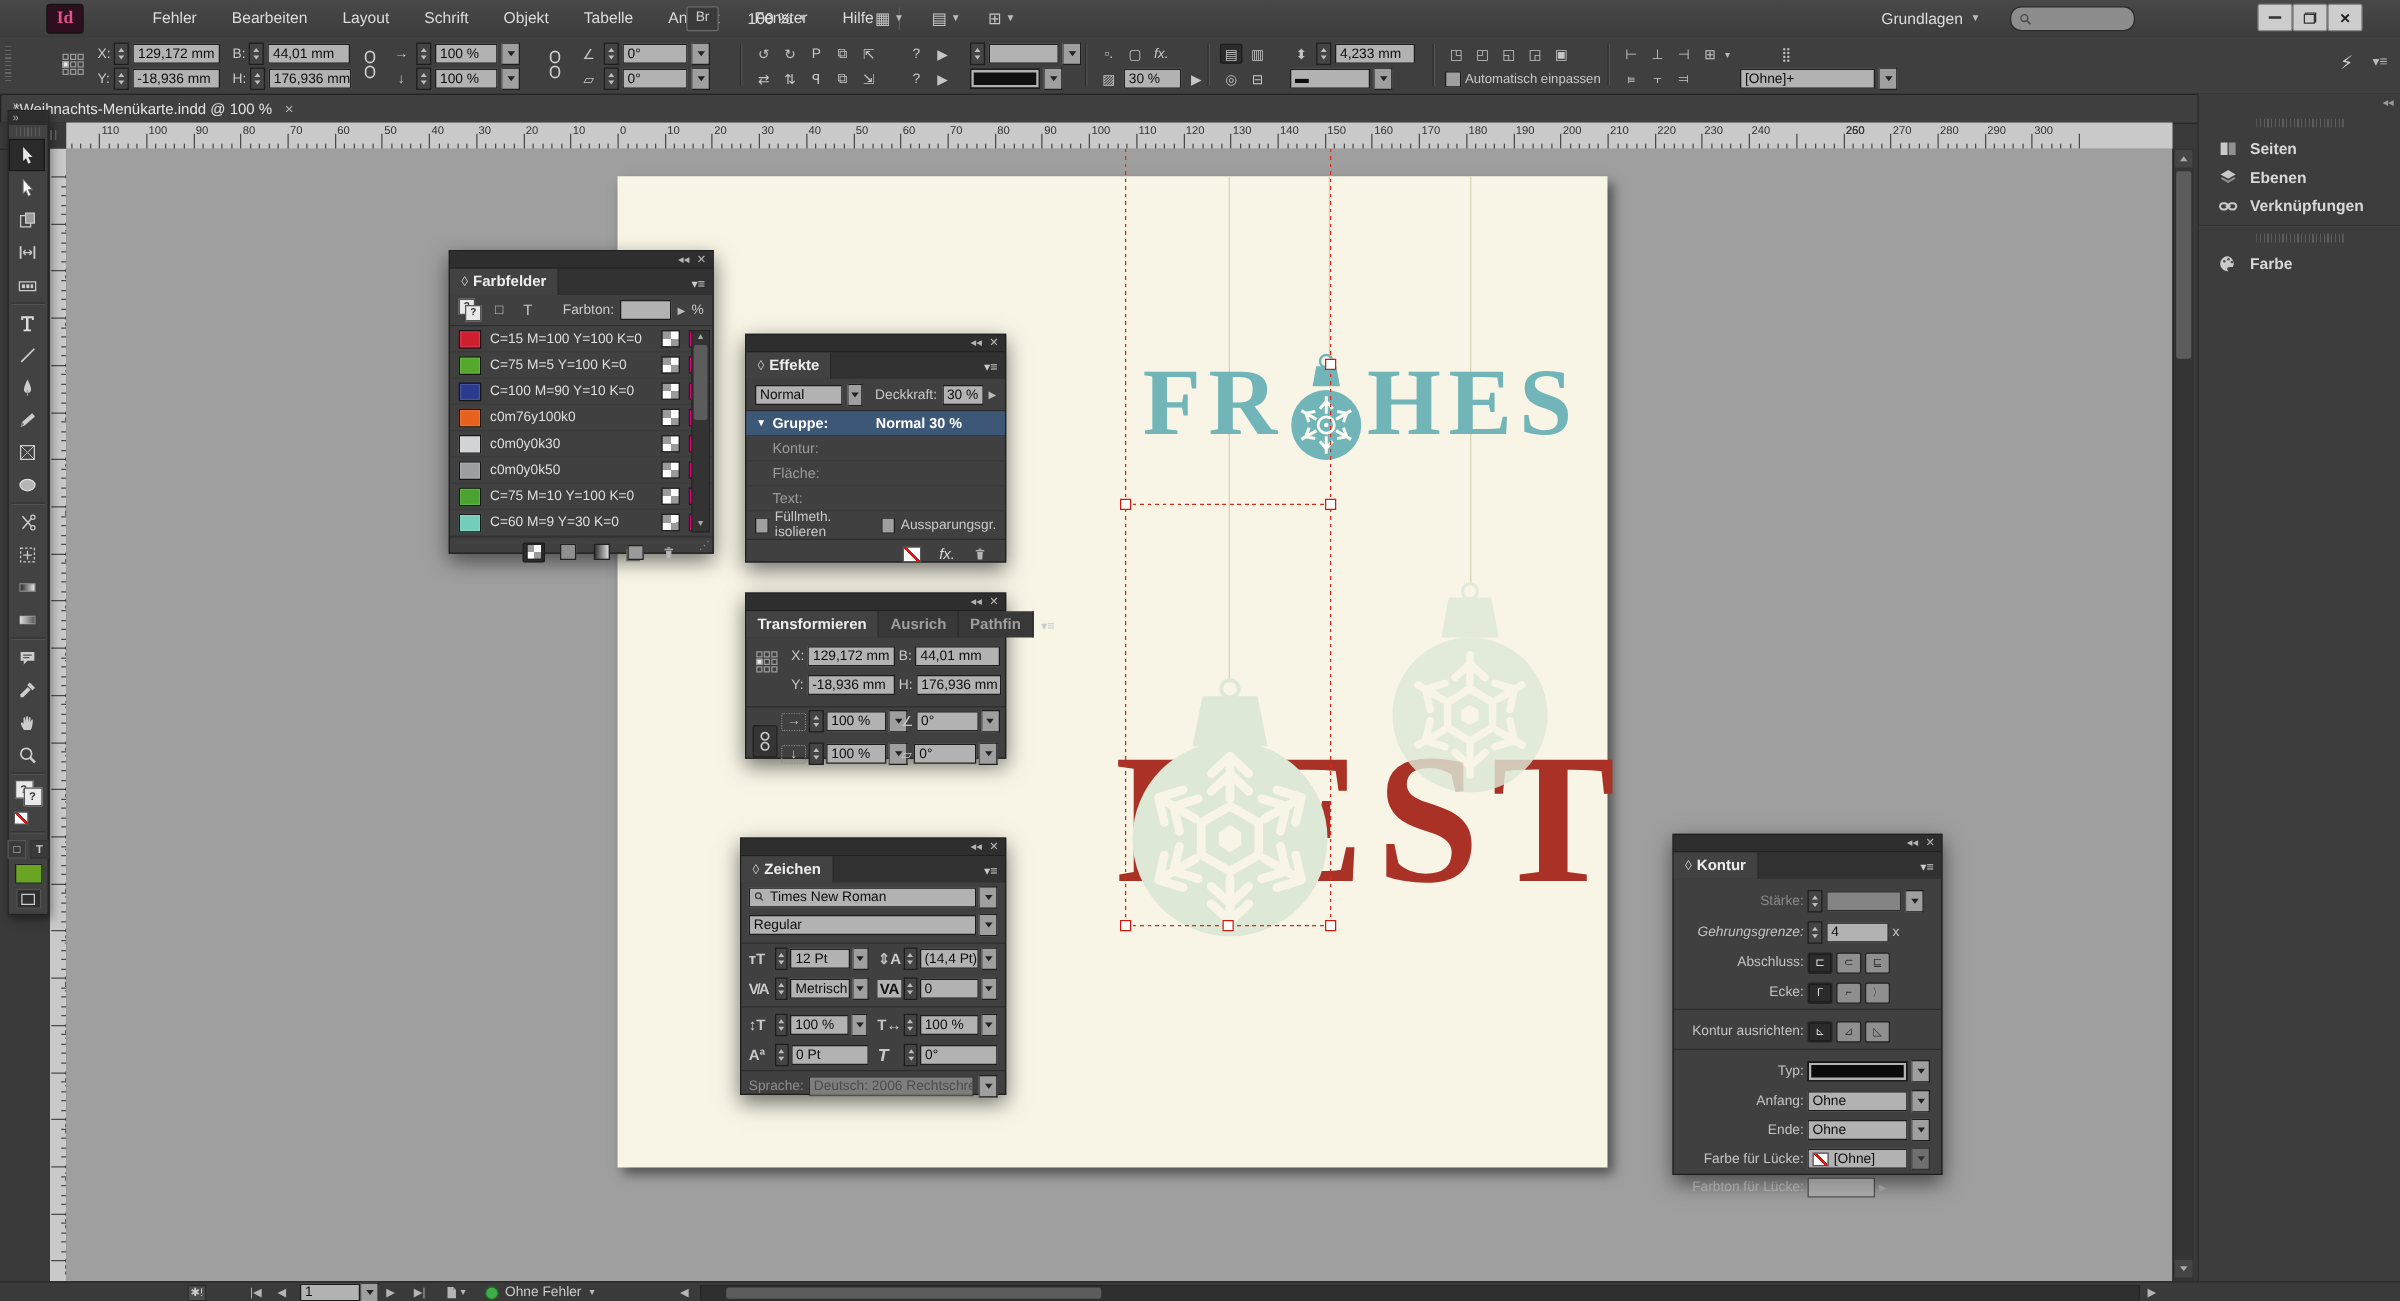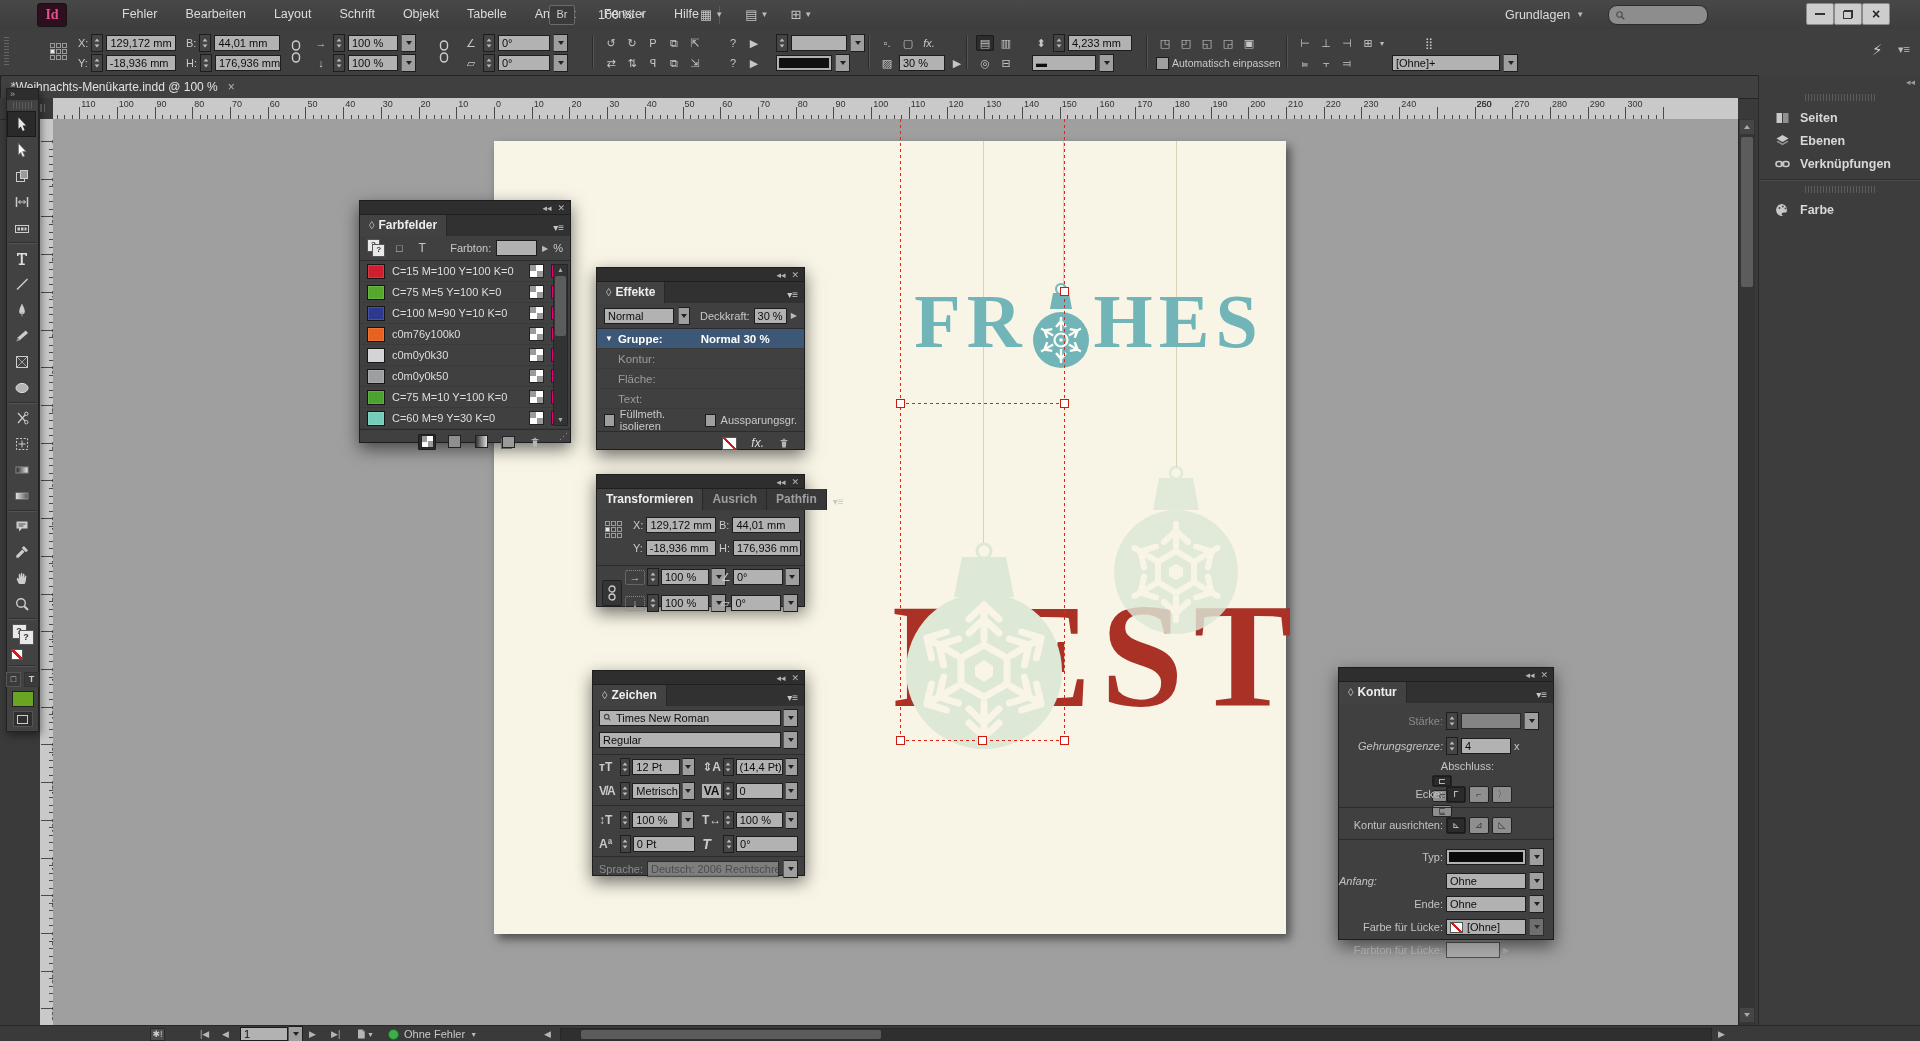--- a/index.html
+++ b/index.html
@@ -1461,21 +1461,21 @@
         </div>
         <div class="prow" style="position: absolute; left: 0px; top: 33px; width: 100%; height: 20px; padding-right: 8px; box-sizing: border-box; gap: 3px;">
           <span class="lbl" style="width: 104px; text-align: right; flex: 0 0 auto; color: rgb(195, 195, 195); font-style: italic;">Gehrungsgrenze:</span>
           <div class="spin">
             <div class="tri-u"></div>
             <div class="tri-d"></div>
           </div>
           <div class="fld" style="width: 42px;">4</div>
           <span class="lbl">x</span>
         </div>
-        <div class="prow" style="position: absolute; left: 0px; top: 57px; width: 100%; height: 20px; padding-right: 8px; box-sizing: border-box; gap: 3px; flex-direction: column;">
+        <div class="prow" style="position: absolute; left: 0px; top: 57px; width: 100%; height: 20px; padding-right: 8px; box-sizing: border-box; gap: 3px;">
           <span class="lbl" style="width: 104px; text-align: right; flex: 0 0 auto; color: rgb(195, 195, 195);">Abschluss:</span>
           <div class="ibtn pressed" style="width: 17px; height: 15px; background: rgb(43, 43, 43); border: 1px solid rgb(34, 34, 34); color: rgb(221, 221, 221); font-size: 9px;">⊏</div>
           <div class="ibtn" style="width: 17px; height: 15px; background: rgb(143, 143, 143); border: 1px solid rgb(34, 34, 34); color: rgb(51, 51, 51); font-size: 9px;">⊂</div>
           <div class="ibtn" style="width: 17px; height: 15px; background: rgb(143, 143, 143); border: 1px solid rgb(34, 34, 34); color: rgb(51, 51, 51); font-size: 9px;">⊑</div>
         </div>
         <div class="prow" style="position: absolute; left: 0px; top: 81px; width: 100%; height: 20px; padding-right: 8px; box-sizing: border-box; gap: 3px;">
           <span class="lbl" style="width: 104px; text-align: right; flex: 0 0 auto; color: rgb(195, 195, 195);">Ecke:</span>
           <div class="ibtn pressed" style="width: 17px; height: 15px; background: rgb(43, 43, 43); border: 1px solid rgb(34, 34, 34); color: rgb(221, 221, 221); font-size: 9px;">Γ</div>
           <div class="ibtn" style="width: 17px; height: 15px; background: rgb(143, 143, 143); border: 1px solid rgb(34, 34, 34); color: rgb(51, 51, 51); font-size: 9px;">⌐</div>
           <div class="ibtn" style="width: 17px; height: 15px; background: rgb(143, 143, 143); border: 1px solid rgb(34, 34, 34); color: rgb(51, 51, 51); font-size: 9px;">〉</div>
@@ -1489,21 +1489,21 @@
         </div>
         <div style="position: absolute; top: 136px; left: 0px; width: 100%; border-top: 1px solid rgb(44, 44, 44);"></div>
         <div class="prow" style="position: absolute; left: 0px; top: 144px; width: 100%; height: 20px; padding-right: 8px; box-sizing: border-box; gap: 3px;">
           <span class="lbl" style="width: 104px; text-align: right; flex: 0 0 auto; color: rgb(195, 195, 195);">Typ:</span>
           <div class="fld" style="width: 72px; background: rgb(10, 10, 10); box-shadow: rgb(178, 178, 178) 0px 0px 0px 2px inset;"></div>
           <div class="dd">
             <div class="tri-d"></div>
           </div>
         </div>
         <div class="prow" style="position: absolute; left: 0px; top: 168px; width: 100%; height: 20px; padding-right: 8px; box-sizing: border-box; gap: 3px;">
-          <span class="lbl" style="width: 104px; flex: 0 0 auto; color: rgb(195, 195, 195); font-style: italic;">Anfang:</span>
+          <span class="lbl" style="width: 104px; text-align: right; flex: 0 0 auto; color: rgb(195, 195, 195);">Anfang:</span>
           <div class="fld" style="width: 72px;">Ohne</div>
           <div class="dd">
             <div class="tri-d"></div>
           </div>
         </div>
         <div class="prow" style="position: absolute; left: 0px; top: 191px; width: 100%; height: 20px; padding-right: 8px; box-sizing: border-box; gap: 3px;">
           <span class="lbl" style="width: 104px; text-align: right; flex: 0 0 auto; color: rgb(195, 195, 195);">Ende:</span>
           <div class="fld" style="width: 72px;">Ohne</div>
           <div class="dd">
             <div class="tri-d"></div>

